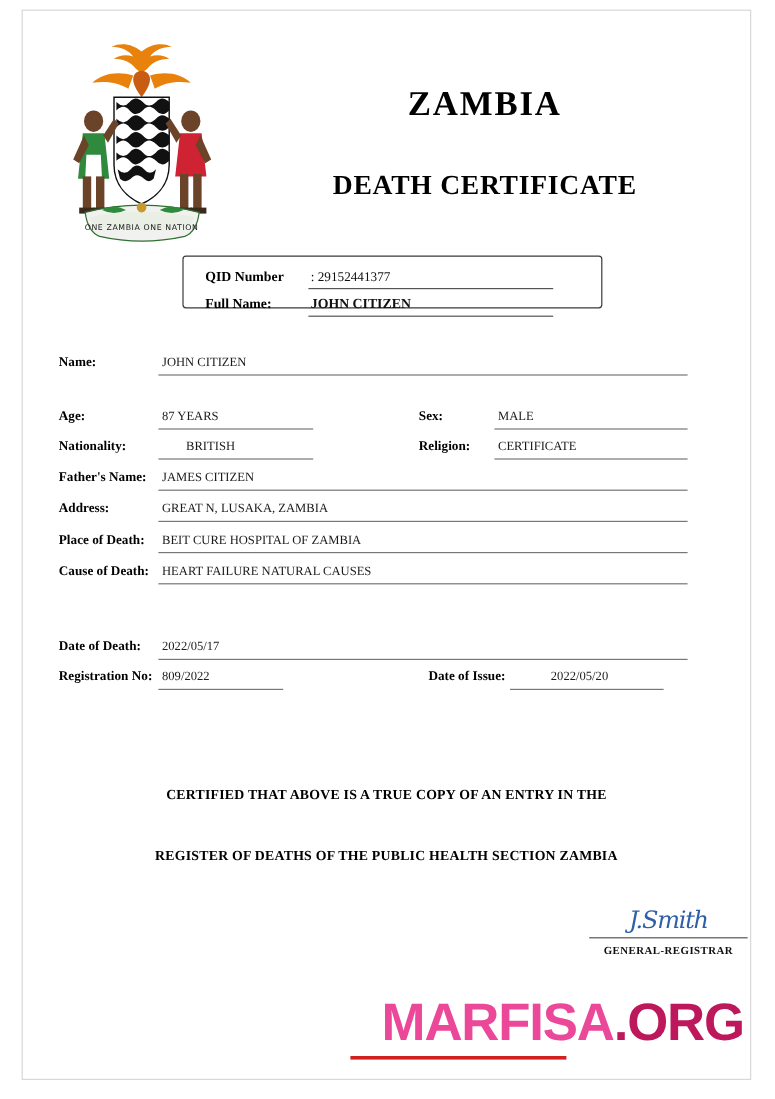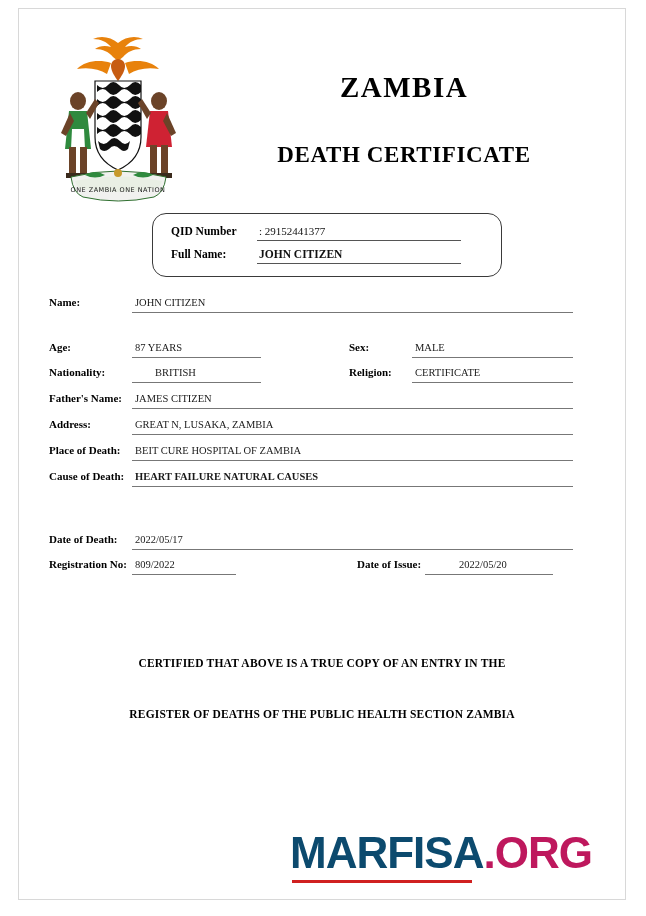--- a/index.html
+++ b/index.html
@@ -60,23 +60,23 @@
     letter-spacing: 0.6px;
     color: #000;
   }
 
   
   .qid-box {
     position: absolute;
     left: 133px;
     top: 204px;
     width: 350px;
-    height: 64px;
+    height: 44px;
     border: 1px solid #3a3a3a;
-    border-radius: 14px;
+    border-radius: 3px;
     box-sizing: border-box;
   }
   .qid-row {
     position: absolute;
     left: 18px;
     width: 320px;
     height: 20px;
     font-size: 11.5px;
   }
   .qid-row.r1 { top: 9px; }
@@ -195,21 +195,21 @@
     height: 62px;
   }
   .wm-text {
     font-family: "Liberation Sans", sans-serif;
     font-weight: bold;
     font-size: 44px;
     letter-spacing: -1px;
     line-height: 50px;
     white-space: nowrap;
   }
-  .wm-blue { color: #0c4a6e; }
+  .wm-blue { color: #ec4899; margin-left: 28px; }
   .wm-red  { color: #be185d; }
   .wm-rule {
     position: absolute;
     left: 2px;
     top: 52px;
     width: 180px;
     height: 3px;
     background: #d02020;
   }
 </style>
@@ -332,21 +332,21 @@
     </div>
 
     <div class="frow" style="top:148px;text-align:center;">
       <span class="flabel" style="left:30px;">Place of Death:</span>
       <span class="fvalue" style="left:116px;">BEIT CURE HOSPITAL OF ZAMBIA</span>
       <span class="fline" style="left:113px; width:441px;"></span>
     </div>
 
     <div class="frow" style="top:174px;">
       <span class="flabel" style="left:30px;">Cause of Death:</span>
-      <span class="fvalue" style="left:116px;font-weight:bold;">HEART FAILURE NATURAL CAUSES</span>
+      <span class="fvalue" style="left:116px;">HEART FAILURE NATURAL CAUSES</span>
       <span class="fline" style="left:113px; width:441px;"></span>
     </div>
 
     <div class="frow" style="top:237px;">
       <span class="flabel" style="left:30px;">Date of  Death:</span>
       <span class="fvalue" style="left:116px;">2022/05/17</span>
       <span class="fline" style="left:113px; width:441px;"></span>
     </div>
 
     <div class="frow" style="top:262px;">
@@ -356,20 +356,25 @@
       <span class="flabel" style="left:338px;">Date of Issue:</span>
       <span class="fvalue" style="left:440px;">2022/05/20</span>
       <span class="fline" style="left:406px; width:128px;"></span>
     </div>
 
   </div>
 
   <div class="certified cert1">CERTIFIED THAT ABOVE IS A TRUE COPY OF AN ENTRY IN THE</div>
   <div class="certified cert2">REGISTER OF DEATHS OF THE PUBLIC HEALTH SECTION ZAMBIA</div>
 
+  <div class="sig-wrap">
+    <div class="sig-mark">J.Smith</div>
+    <div class="sig-line"></div>
+    <div class="sig-caption">GENERAL-REGISTRAR</div>
+  </div>
 
 </div>
 
 <div class="watermark">
   <div class="wm-text">
     <span class="wm-blue">MARFISA</span><span class="wm-red">.ORG</span>
   </div>
   <div class="wm-rule"></div>
 </div>
 

